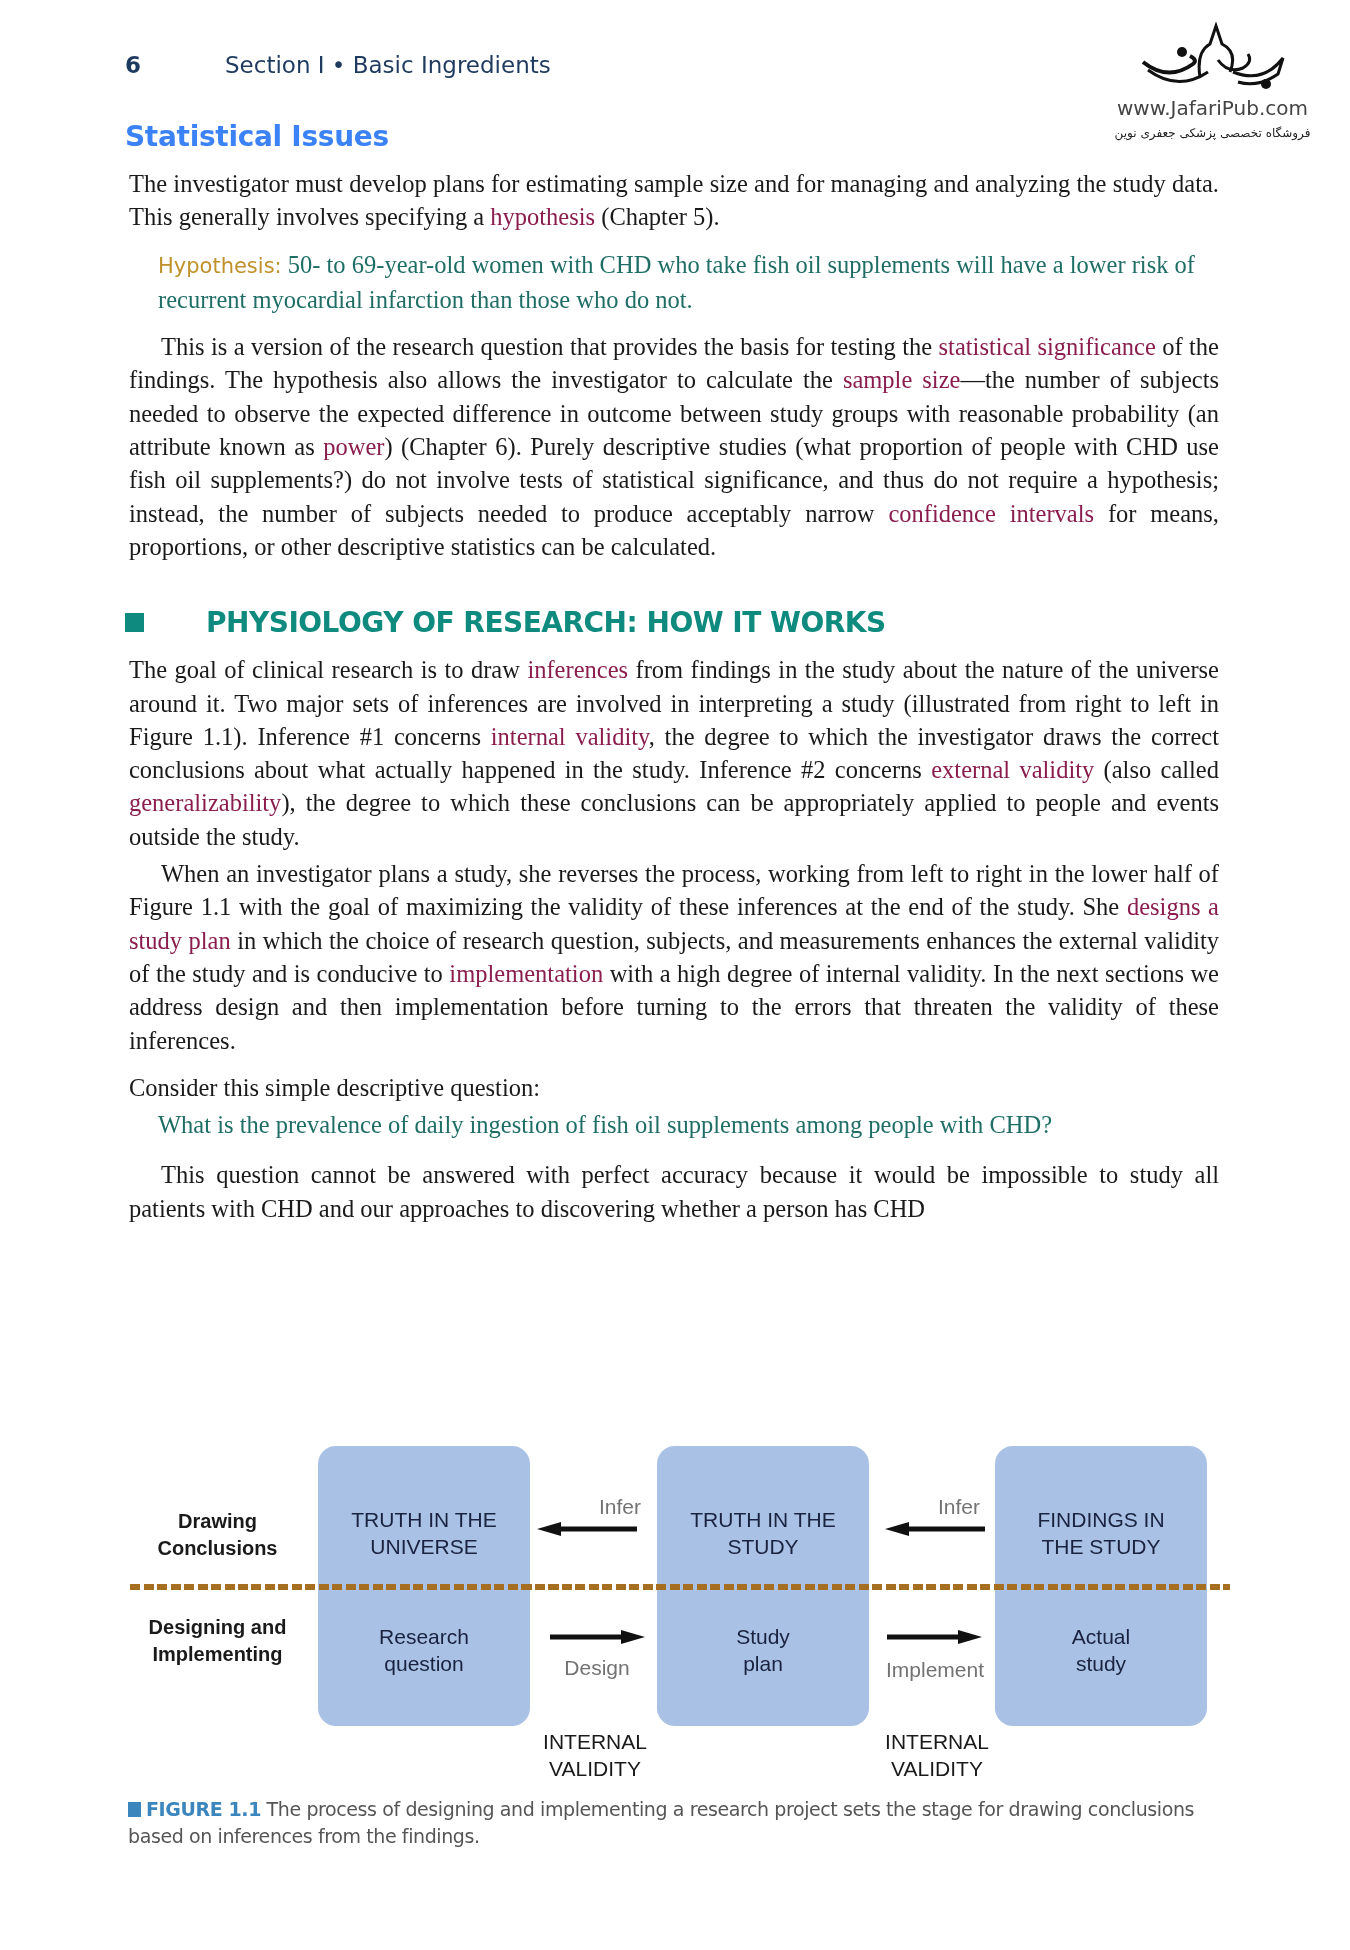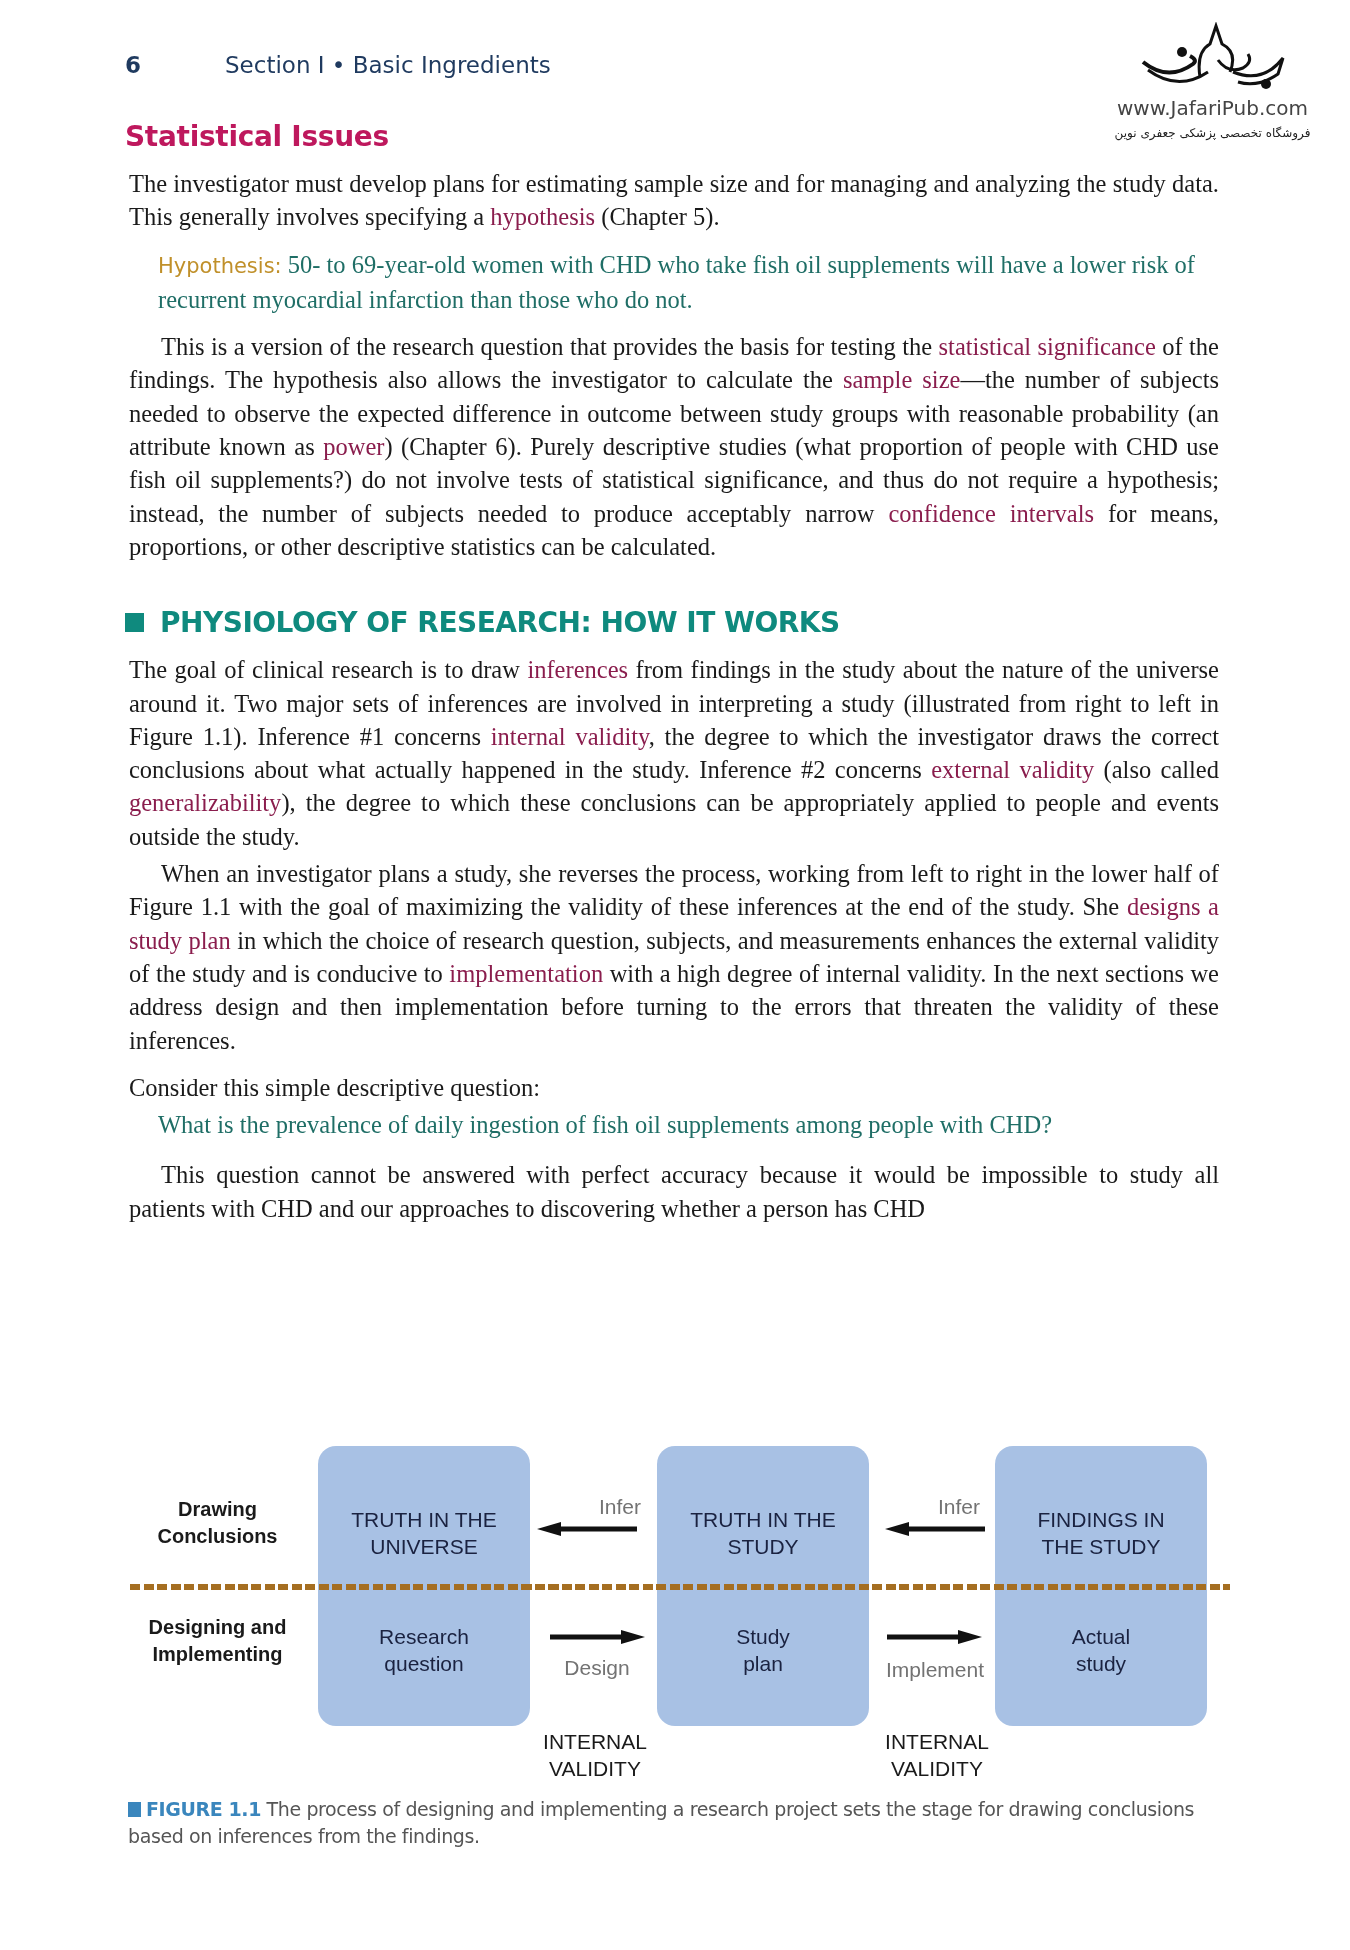--- a/index.html
+++ b/index.html
@@ -10,22 +10,22 @@
     .page-number { position: absolute; left: 0; top: 0; font-weight: bold; }
     .section-title { position: absolute; left: 100px; top: 0; white-space: nowrap; }
 
     .logo { position: absolute; top: 22px; left: 1100px; width: 225px; text-align: center; }
     .logo svg { display: block; margin: 0 auto; }
     .logo-url { font-family: "DejaVu Sans", sans-serif; font-size: 20px; color: #444; margin-top: 2px; }
     .logo-tagline { font-family: "DejaVu Sans", sans-serif; font-size: 12px; color: #222; margin-top: 6px; direction: rtl; }
 
     .content { position: absolute; left: 125px; top: 120px; width: 1098px; }
 
-    h2.subhead { font-family: "DejaVu Sans", sans-serif; font-weight: bold; color: #be185d; font-size: 28px; margin: 0; letter-spacing: -0.3px; }
-    h1.mainhead { font-family: "DejaVu Sans", sans-serif; font-weight: bold; color: #0f8a7e; font-size: 28px; margin: 0; letter-spacing: -0.5px; display: flex; align-items: center; }
+    h2.subhead { font-family: "DejaVu Sans", sans-serif; font-weight: bold; color: #3b82f6; font-size: 28px; margin: 0; letter-spacing: -0.3px; }
+    h1.mainhead { font-family: "DejaVu Sans", sans-serif; font-weight: bold; color: #0f8a7e; font-size: 28px; margin: 0; letter-spacing: -0.5px; display: flex; align-items: center; gap: 46px; }
     .mainhead .sq { display: inline-block; width: 19px; height: 19px; background: #0f8a7e; margin-right: 16px; }
 
     p.body { font-family: "Liberation Serif", serif; font-size: 24.5px; line-height: 33.3px; color: #1a1a1a; margin: 4px; text-align: justify; }
     p.indent { text-indent: 32px; }
     .kw { color: #8a1d4d; }
     .example { font-family: "Liberation Serif", serif; font-size: 24.5px; line-height: 33.3px; color: #1f6e66; margin: 0 0 0 33px; }
     .example .label { color: #c0902a; font-family: "DejaVu Sans", sans-serif; font-size: 21px; }
 
     .figure { position: absolute; left: 125px; top: 1440px; width: 1110px; height: 350px; font-family: "Liberation Sans", sans-serif; }
     .box { position: absolute; top: 6px; width: 212px; height: 280px; background: #a8c1e4; border-radius: 18px; }
@@ -87,21 +87,21 @@
     <p class="body" style="margin-top:14px;"><span>The goal of clinical research is to draw </span><span class="kw">inferences</span><span> from findings in the study about the nature of the universe around it. Two major sets of inferences are involved in interpreting a study (illustrated from right to left in Figure 1.1). Inference #1 concerns </span><span class="kw">internal validity</span><span>, the de­gree to which the investigator draws the correct conclusions about what actually happened in the study. Inference #2 concerns </span><span class="kw">external validity</span><span> (also called </span><span class="kw">generalizability</span><span>), the degree to which these conclusions can be appropriately applied to people and events outside the study.</span></p>
     <p class="body indent" style="margin-top:0;"><span>When an investigator plans a study, she reverses the process, working from left to right in the lower half of Figure 1.1 with the goal of maximizing the validity of these inferences at the end of the study. She </span><span class="kw">designs a study plan</span><span> in which the choice of research question, subjects, and measurements enhances the external validity of the study and is conducive to </span><span class="kw">implemen­tation</span><span> with a high degree of internal validity. In the next sections we address design and then implementation before turning to the errors that threaten the validity of these inferences.</span></p>
 
 
     <p class="body" style="margin-top:14px;">Consider this simple descriptive question:</p>
     <p class="example" style="margin-top:0;">What is the prevalence of daily ingestion of fish oil supplements among people with CHD?</p>
     <p class="body indent" style="margin-top:17px;">This question cannot be answered with perfect accuracy because it would be impossible to study all patients with CHD and our approaches to discovering whether a person has CHD</p>
   </div>
 
   <div class="figure">
-    <div class="row-label" style="top:56px;">
+    <div class="row-label" style="top:68px;">
       <div>Drawing</div>
       <div>Conclusions</div>
     </div>
     <div class="row-label" style="top:174px;">
       <div>Designing and</div>
       <div>Implementing</div>
     </div>
 
     <div class="box" style="left:193px;">
       <div class="box-top">

